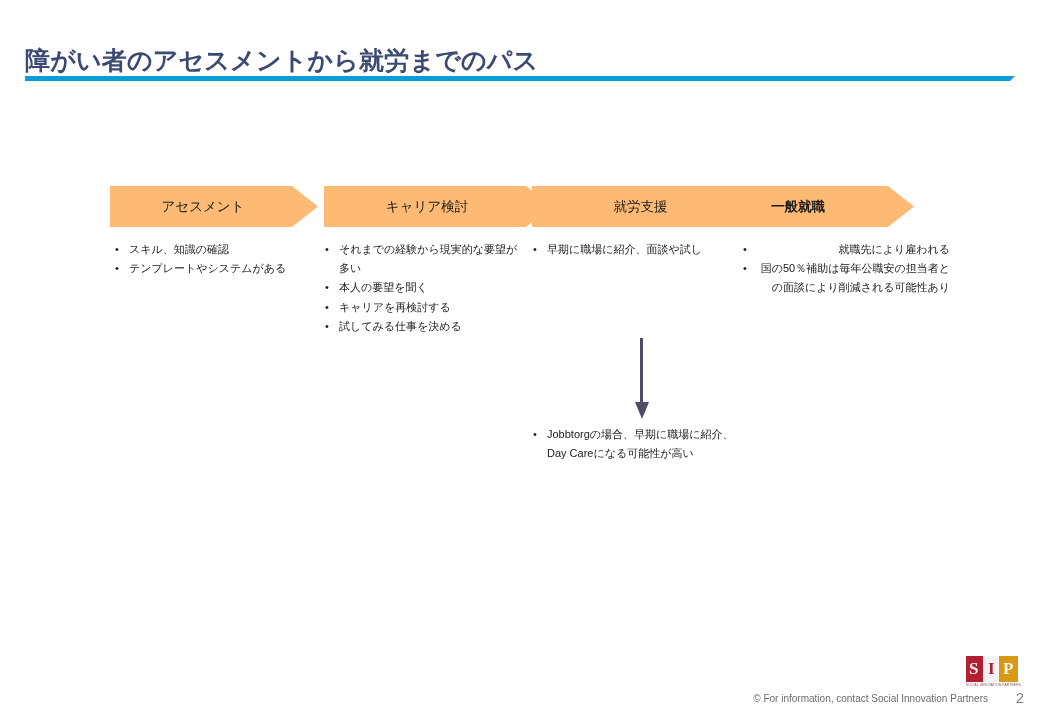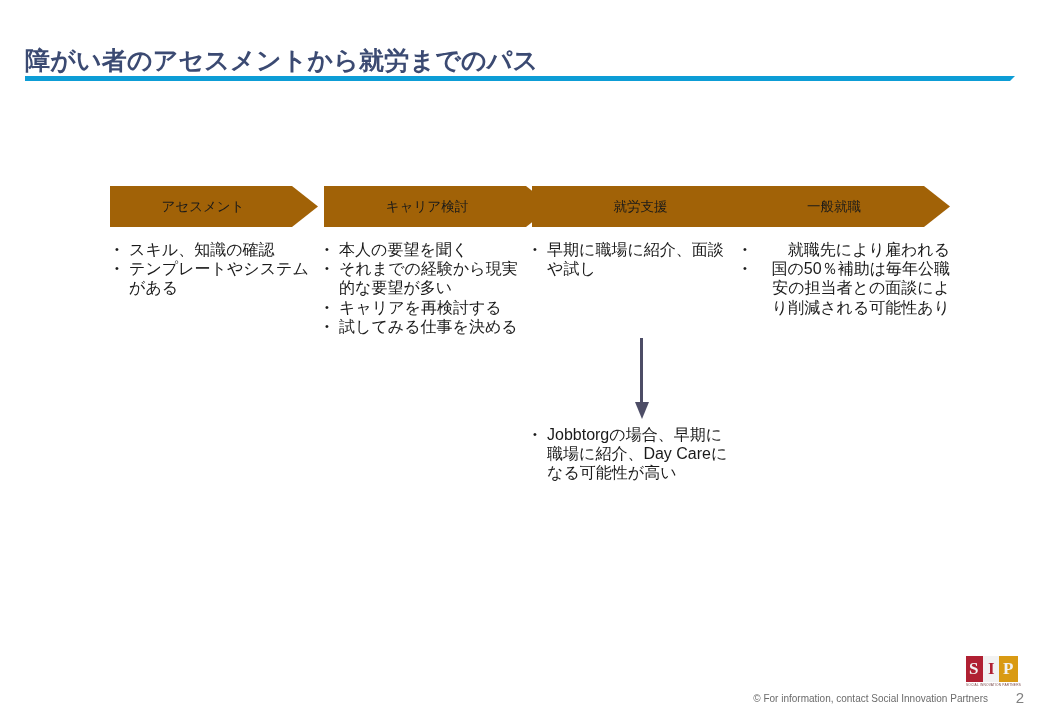--- a/index.html
+++ b/index.html
@@ -51,52 +51,52 @@
     position: absolute;
     left: 110px;
     top: 186px;
     width: 840px;
     height: 41px;
   }
   .chevron {
     position: absolute;
     top: 0;
     height: 41px;
-    background: #a16207;
+    background: #fdba74;
     -webkit-clip-path: polygon(0 0, calc(100% - 26px) 0, 100% 50%, calc(100% - 26px) 100%, 0 100%);
     clip-path: polygon(0 0, calc(100% - 26px) 0, 100% 50%, calc(100% - 26px) 100%, 0 100%);
     display: flex;
     align-items: center;
     justify-content: center;
   }
   .chevron-label {
     font-size: 13.5px;
     color: #1a1a1a;
     margin-right: 22px;
     white-space: nowrap;
   }
   .chev-0 { left: 0px;   width: 208px; }
   .chev-1 { left: 214px; width: 228px; }
   .chev-2 { left: 422px; width: 239px; }
-  .chev-3 { left: 630px; width: 210px; }
+  .chev-3 { left: 594px; width: 210px; font-weight: bold; }
 
   
   .col {
     position: absolute;
     top: 240px;
   }
   .col-0 { left: 112px; width: 205px; }
   .col-1 { left: 322px; width: 205px; }
   .col-2 { left: 530px; width: 205px; }
   .col-3 { left: 740px; width: 210px; text-align: right; }
 
   .bullet {
     position: relative;
     padding-left: 17px;
-    font-size: 16px;
+    font-size: 11px;
     line-height: 19.2px;
     color: #1a1a1a;
     margin-bottom: 0px;
   }
   .bullet::before {
     content: "\2022";
     position: absolute;
     left: 3px;
     top: 0;
     font-size: 11px;
@@ -216,22 +216,22 @@
     <span class="chevron-label">一般就職</span>
   </div>
 </div>
 
 <div class="col col-0">
   <div class="bullet">スキル、知識の確認</div>
   <div class="bullet">テンプレートやシステムがある</div>
 </div>
 
 <div class="col col-1">
+  <div class="bullet">それまでの経験から現実的な要望が多い</div>
   <div class="bullet">本人の要望を聞く</div>
-  <div class="bullet">それまでの経験から現実的な要望が多い</div>
   <div class="bullet">キャリアを再検討する</div>
   <div class="bullet">試してみる仕事を決める</div>
 </div>
 
 <div class="col col-2">
   <div class="bullet">早期に職場に紹介、面談や試し</div>
 </div>
 
 <div class="col col-3">
   <div class="bullet">就職先により雇われる</div>

